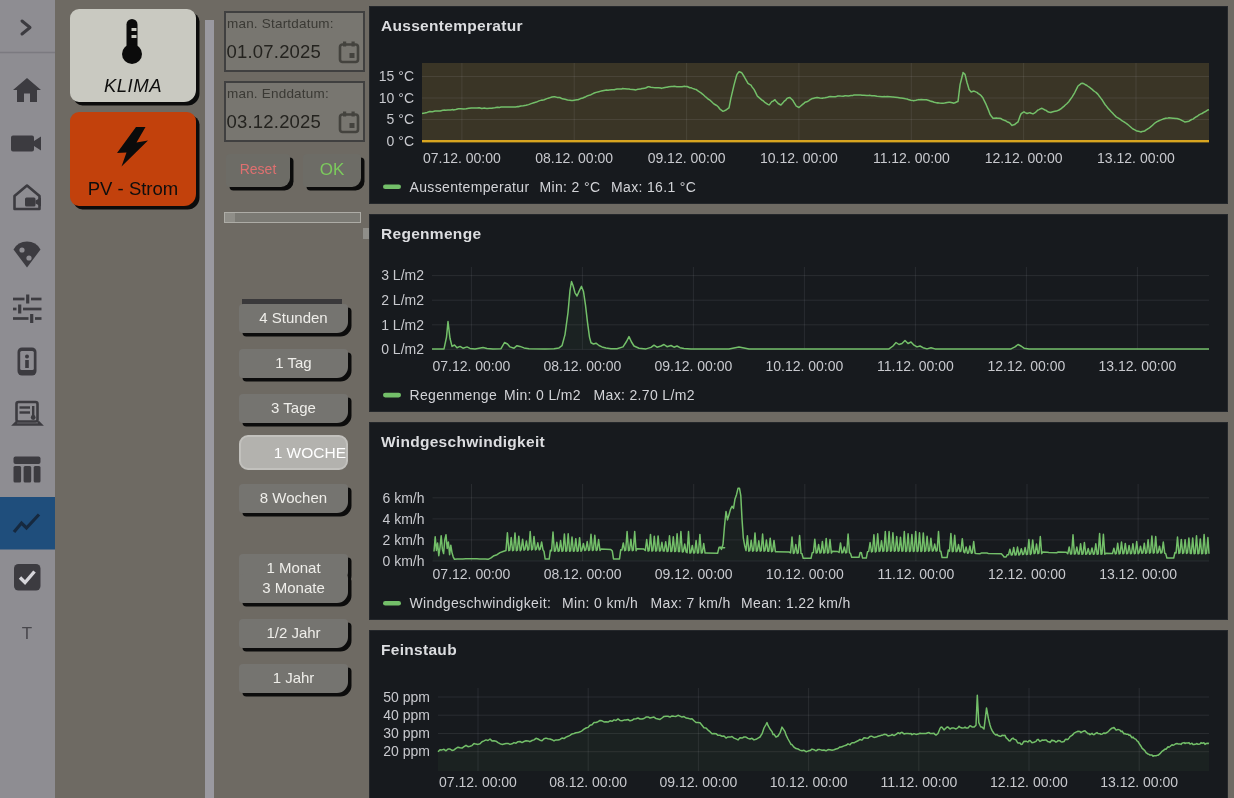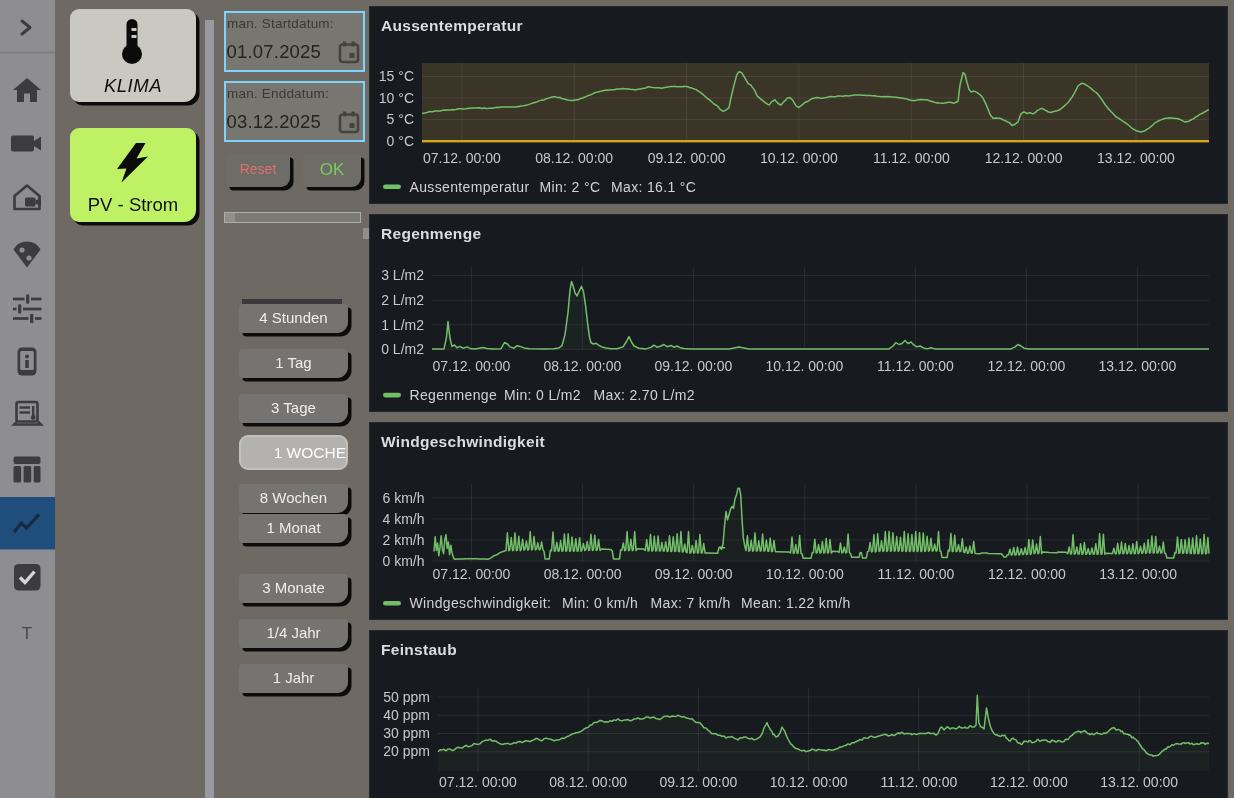--- a/index.html
+++ b/index.html
@@ -2,26 +2,26 @@
 <html><head><meta charset="utf-8"><style>
 * { margin:0; padding:0; box-sizing:border-box; }
 html,body { width:1234px; height:798px; overflow:hidden; background:#6e6a63;
   font-family:"Liberation Sans", sans-serif; }
 #app { position:relative; width:1234px; height:798px; }
 #side { position:absolute; left:0; top:0; width:55px; height:798px; background:#8e8d92; }
 .btn3d { position:absolute; box-shadow:3.5px 3.5px 0 #0c0c0c; }
 #klima { left:70px; top:9px; width:126px; height:93px; background:#c9c9c1;
   border-radius:9px 9px 12px 9px; text-align:center; color:#0e0e0e; }
 #klima .lbl { position:absolute; left:0; right:0; top:66px; font-size:18.5px; letter-spacing:0.5px;font-style:italic; }
-#pv { left:70px; top:128px; width:126px; height:94px; background:#bef264;
+#pv { left:70px; top:112px; width:126px; height:94px; background:#c2410c;
   border-radius:9px 9px 12px 9px; text-align:center; color:#0e0e0e; }
 #pv .lbl { position:absolute; left:0; right:0; top:66px; font-size:18.5px; }
 #strip { position:absolute; left:205px; top:20px; width:8.5px; height:778px; background:#9a99a0; }
 #strip2 { position:absolute; left:363px; top:228px; width:7px; height:11px; background:#8f8e89; }
-.dbox { position:absolute; left:224px; width:141px; height:61px; border:2px solid #7dd3fc;
+.dbox { position:absolute; left:224px; width:141px; height:61px; border:2px solid #404040;
   background:#787670; }
 .dbox .sm { position:absolute; left:1px; top:3px; font-size:13.5px; color:#3a3934; letter-spacing:0.2px; }
 .dbox .val { position:absolute; left:0.5px; top:28px; font-size:18.5px; color:#24231f; letter-spacing:0.2px;}
 .cal { position:absolute; right:3px; top:27px; }
 #reset { left:226px; top:154px; width:64px; height:33px; background:#6d6c66; border-radius:4px 4px 9px 4px;
   color:#df7070; font-size:14px; text-align:center; line-height:31px; }
 #ok { left:303px; top:154px; width:58px; height:33px; background:#6d6c66; border-radius:4px 4px 9px 4px;
   color:#7cca5d; font-size:17px; text-align:center; line-height:31px; }
 #pbar { position:absolute; left:224px; top:212px; width:137px; height:11px; border:1.5px solid #adaca6;
   background:#7b7a74; }
@@ -129,23 +129,23 @@
 <div id="pbar">
       <div></div>
     </div>
 
 <div id="zlabel">Zeitraum:</div>
 <div class="zbtn btn3d" style="top:304px">4 Stunden</div>
 <div class="zbtn btn3d" style="top:349px">1 Tag</div>
 <div class="zbtn btn3d" style="top:394px">3 Tage</div>
 <div class="zbtn btn3d sel" style="top:439px">1 WOCHE</div>
 <div class="zbtn btn3d" style="top:484px">8 Wochen</div>
-<div class="zbtn btn3d" style="top:514px">1 Monat</div>
+<div class="zbtn btn3d" style="top:554px">1 Monat</div>
 <div class="zbtn btn3d" style="top:574px">3 Monate</div>
-<div class="zbtn btn3d" style="top:619px">1/4 Jahr</div>
+<div class="zbtn btn3d" style="top:619px">1/2 Jahr</div>
 <div class="zbtn btn3d" style="top:664px">1 Jahr</div>
 
 <div class="panel" style="top:6px;height:198px">
 <svg width="859" height="198" viewBox="0 0 859 198">
 <rect x="52.0" y="56.0" width="787.0" height="78.0" fill="#3a3526"></rect>
 <line x1="52.0" y1="69.5" x2="839" y2="69.5" stroke="rgba(210,210,220,0.10)" stroke-width="1"></line>
 <line x1="52.0" y1="91.0" x2="839" y2="91.0" stroke="rgba(210,210,220,0.10)" stroke-width="1"></line>
 <line x1="52.0" y1="112.5" x2="839" y2="112.5" stroke="rgba(210,210,220,0.10)" stroke-width="1"></line>
 <line x1="91.9" y1="56.0" x2="91.9" y2="134.0" stroke="rgba(210,210,220,0.10)" stroke-width="1"></line>
 <line x1="204.2" y1="56.0" x2="204.2" y2="134.0" stroke="rgba(210,210,220,0.10)" stroke-width="1"></line>

